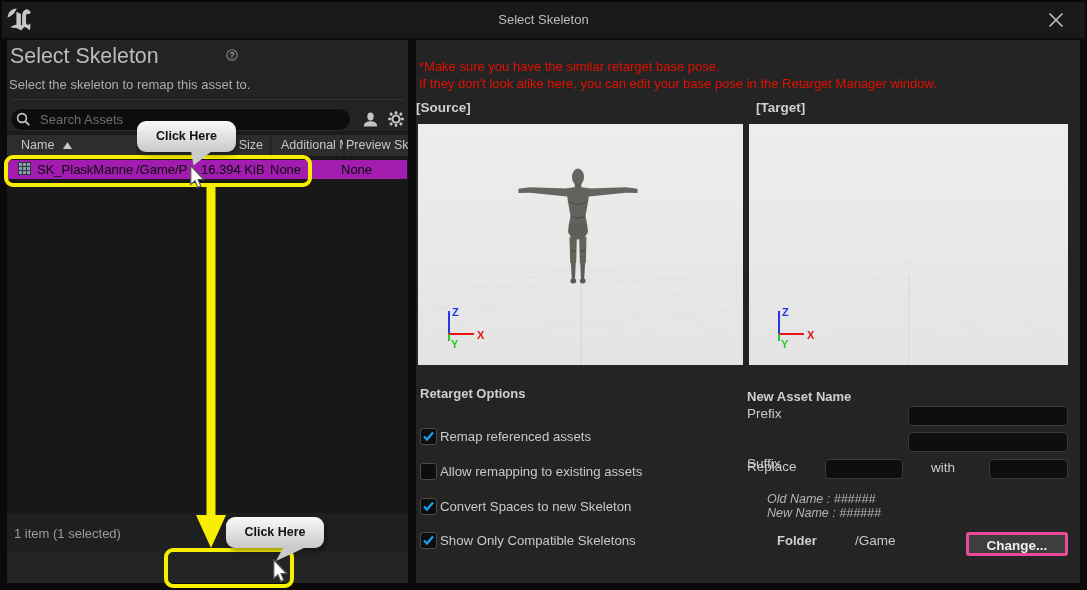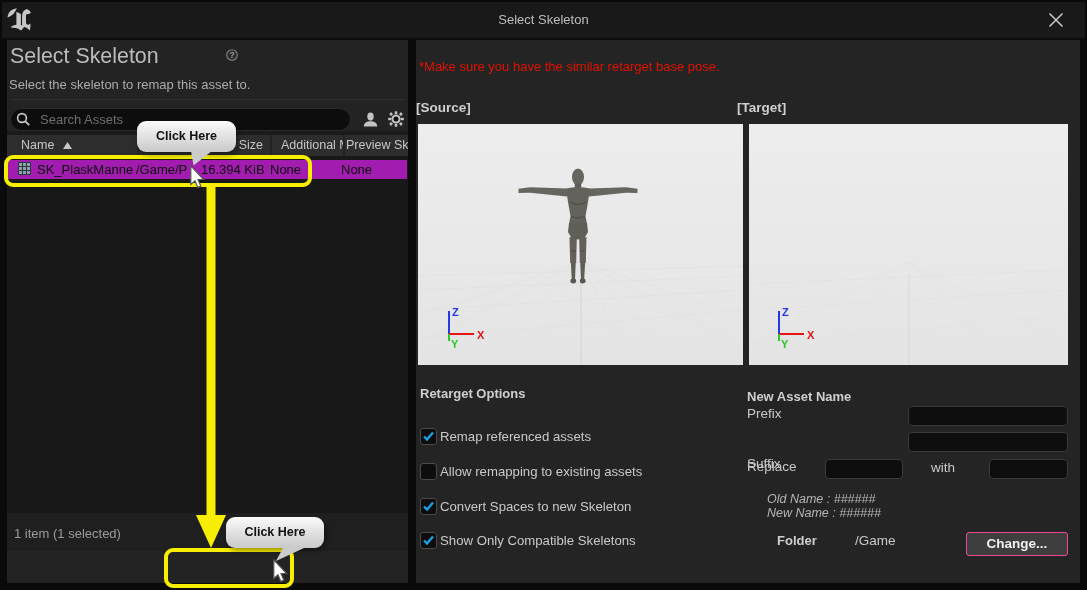--- a/index.html
+++ b/index.html
@@ -20,21 +20,21 @@
   #searchpill{left:3px;top:68px;width:341px;height:23px;background:#0d0d0d;border-radius:12px;border:1px solid #2b2b2b;}
   #searchtext{left:33px;top:72px;font-size:13px;color:#6e6e6e;}
   
   .hdrcell{top:95px;height:21px;background:#2d2d2d;color:#c6c6c6;font-size:12.5px;line-height:21px;overflow:hidden;white-space:nowrap;}
   
   #listarea{left:0;top:116px;width:401px;height:357px;background:#181818;}
   #bluerow{left:0;top:4px;width:400px;height:19px;background:#a21caf;color:#0a0a0a;font-size:13px;line-height:19px;}
   .rowtxt{position:absolute;top:0;}
   #statusbar{left:0;top:473px;width:401px;height:38px;background:#1f1f1f;color:#9b9b9b;font-size:13px;}
   #btnrow{left:0;top:511px;width:401px;height:32px;background:#1f1f1f;border-top:1px solid #3a3a3a;}
-  .btn{position:absolute;background:#363636;border:1px solid #ec4899;border-radius:3px;color:#efefef;
+  .btn{position:absolute;background:#363636;border:3px solid #ec4899;border-radius:3px;color:#efefef;
        font-size:13.5px;font-weight:bold;text-align:center;}
   
   .red{color:#e21000;font-size:13px;}
   .vplabel{font-size:13.5px;font-weight:bold;color:#cfcfcf;}
   .viewport{position:absolute;top:84px;height:241px;}
   .opthdr{font-size:13px;font-weight:bold;color:#cfcfcf;}
   .cbrow{position:absolute;left:4px;}
   .cbox{position:absolute;width:17px;height:17px;background:#0d0d0d;border:1px solid #4a4a4a;border-radius:3px;}
   .cblabel{position:absolute;left:20px;top:1px;font-size:13.2px;color:#c9c9c9;white-space:nowrap;}
   .formlabel{font-size:13.5px;color:#c9c9c9;}
@@ -150,22 +150,23 @@
         </g>
       </svg>
     </div>
     <div class="abs" id="statusbar">
         <span class="abs" style="left:7px;top:13px;">1 item (1 selected)</span>
       </div>
   </div>
 
   <div class="abs" id="rightpanel">
     <div class="abs red" style="left:3px;top:19px;">*Make sure you have the similar retarget base pose.</div>
+    <div class="abs red" style="left:3px;top:36px;">If they don't look alike here, you can edit your base pose in the Retarget Manager window.</div>
     <div class="abs vplabel" style="left:0px;top:60px;">[Source]</div>
-    <div class="abs vplabel" style="left:321px;top:60px;">[Target]</div>
+    <div class="abs vplabel" style="left:340px;top:60px;">[Target]</div>
 
     <svg class="viewport" style="left:2px;" width="325" height="241" viewBox="0 0 325 241">
       <defs>
         <linearGradient id="vpg" x1="0" y1="0" x2="0" y2="1">
           <stop offset="0" stop-color="#ededed"></stop>
             <stop offset="1" stop-color="#e4e4e4"></stop>
         </linearGradient>
       </defs>
       <rect width="325" height="241" fill="url(#vpg)"></rect>
       <g stroke="#e2e2e2" stroke-width="1" fill="none">

